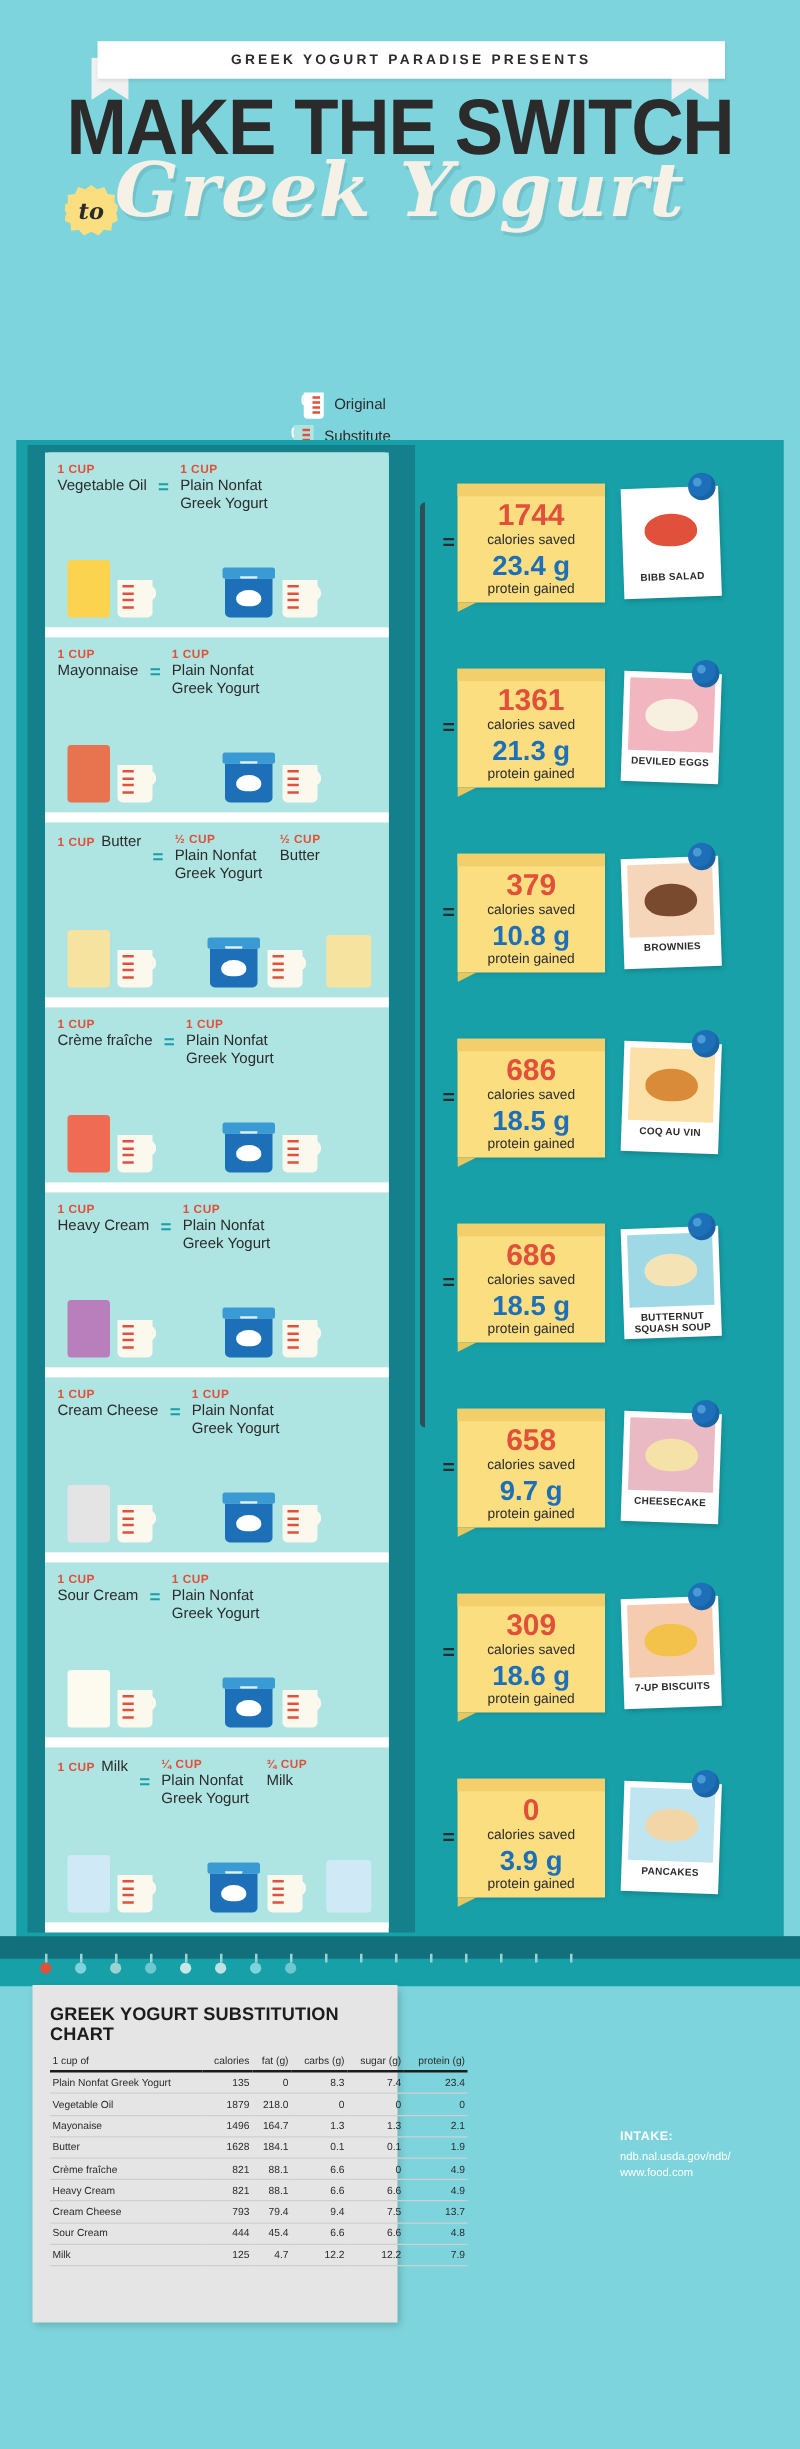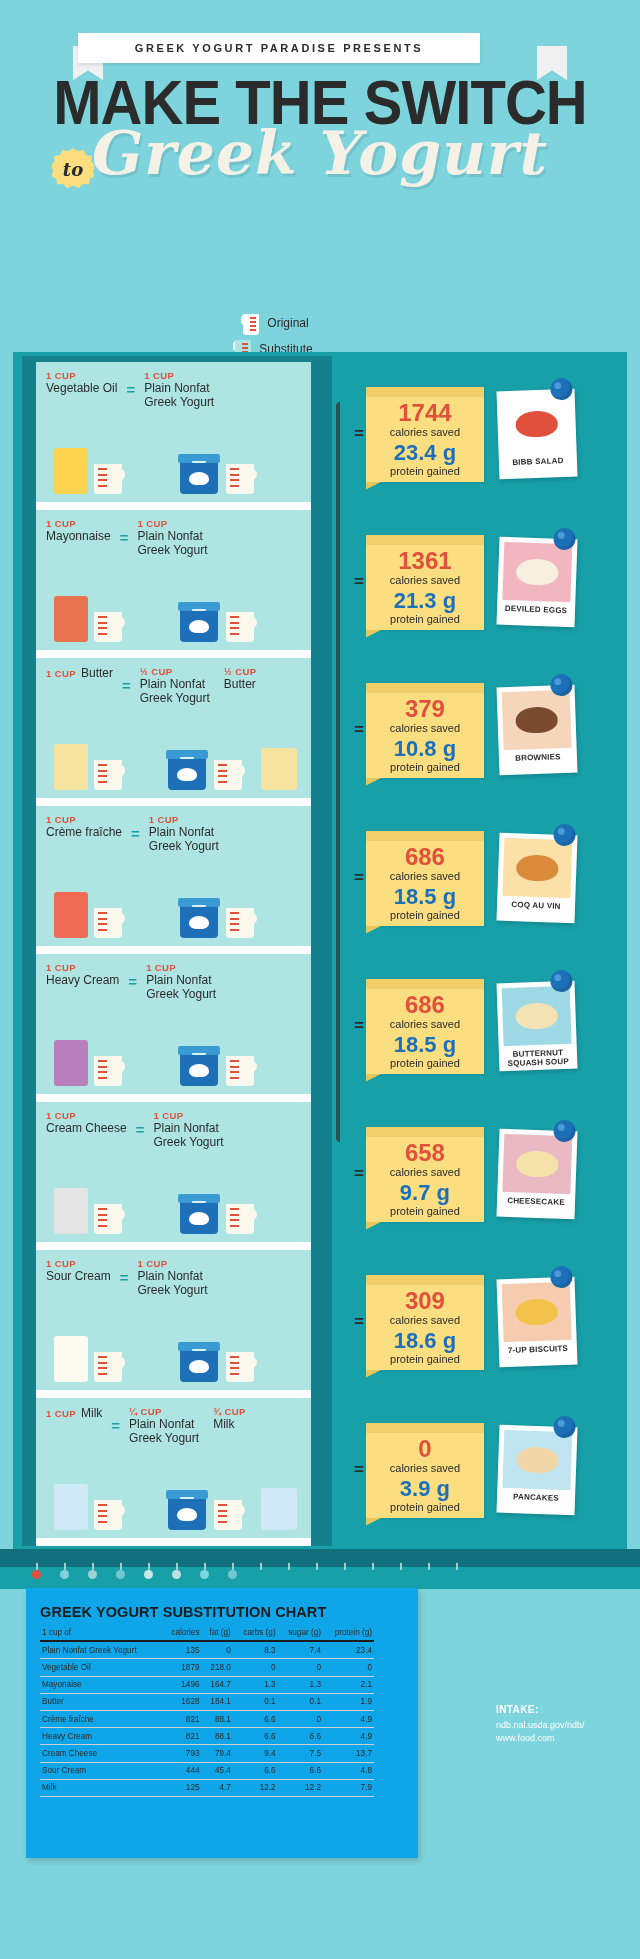--- a/index.html
+++ b/index.html
@@ -13,21 +13,21 @@
     position: relative;
     width: 640px; height: 1959px;
     background: #7ed4dc;
   }
 
   
   .header { position: relative; height: 300px; background:#7ed4dc; }
 
   .ribbon {
     position: absolute; left: 78px; top: 33px;
-    width: 402px; height: 30px;
+    width: 502px; height: 30px;
     background: #ffffff;
     display: flex; align-items: center; justify-content: center;
     box-shadow: 0 2px 3px rgba(0,0,0,.10);
   }
   .ribbon-txt {
     font-size: 11px; font-weight: bold; letter-spacing: 2.6px;
     color: #2b2b2b;
   }
   .ribbon-tail-l, .ribbon-tail-r {
     position: absolute; top: 46px; width: 30px; height: 34px;
@@ -198,22 +198,22 @@
   .pin {
     position:absolute; right:2px; top:-11px; width:22px; height:22px;
     border-radius:50%; background:#1d70b8;
     box-shadow:inset -3px -3px 0 rgba(0,0,0,.10);
   }
   .pin:after { content:""; position:absolute; left:4px; top:4px; width:7px; height:7px;
     border-radius:50%; background:#4a9ad6; }
 
   
   .chart-card {
-    position:absolute; left:26px; top:1588px; width:392px; height:270px;
-    background:#0ea5e9; box-shadow:2px 3px 6px rgba(0,0,0,.18);
+    position:absolute; left:26px; top:1588px; width:292px; height:270px;
+    background:#e5e5e5; box-shadow:2px 3px 6px rgba(0,0,0,.18);
   }
   .chart-title {
     font-size:14.5px; font-weight:bold; color:#1c1c1c;
     padding:16px 0 4px 14px; letter-spacing:.1px;
   }
   table { width:334px; margin-left:14px; border-collapse:collapse; }
   th, td { font-size:8.2px; color:#2b2b2b; padding:3.6px 2px; }
   thead th { font-weight:normal; text-align:right; border-bottom:2px solid #1c1c1c; }
   thead th.first { text-align:left; }
   tbody td { text-align:right; border-bottom:1px solid #cfcfcf; }

